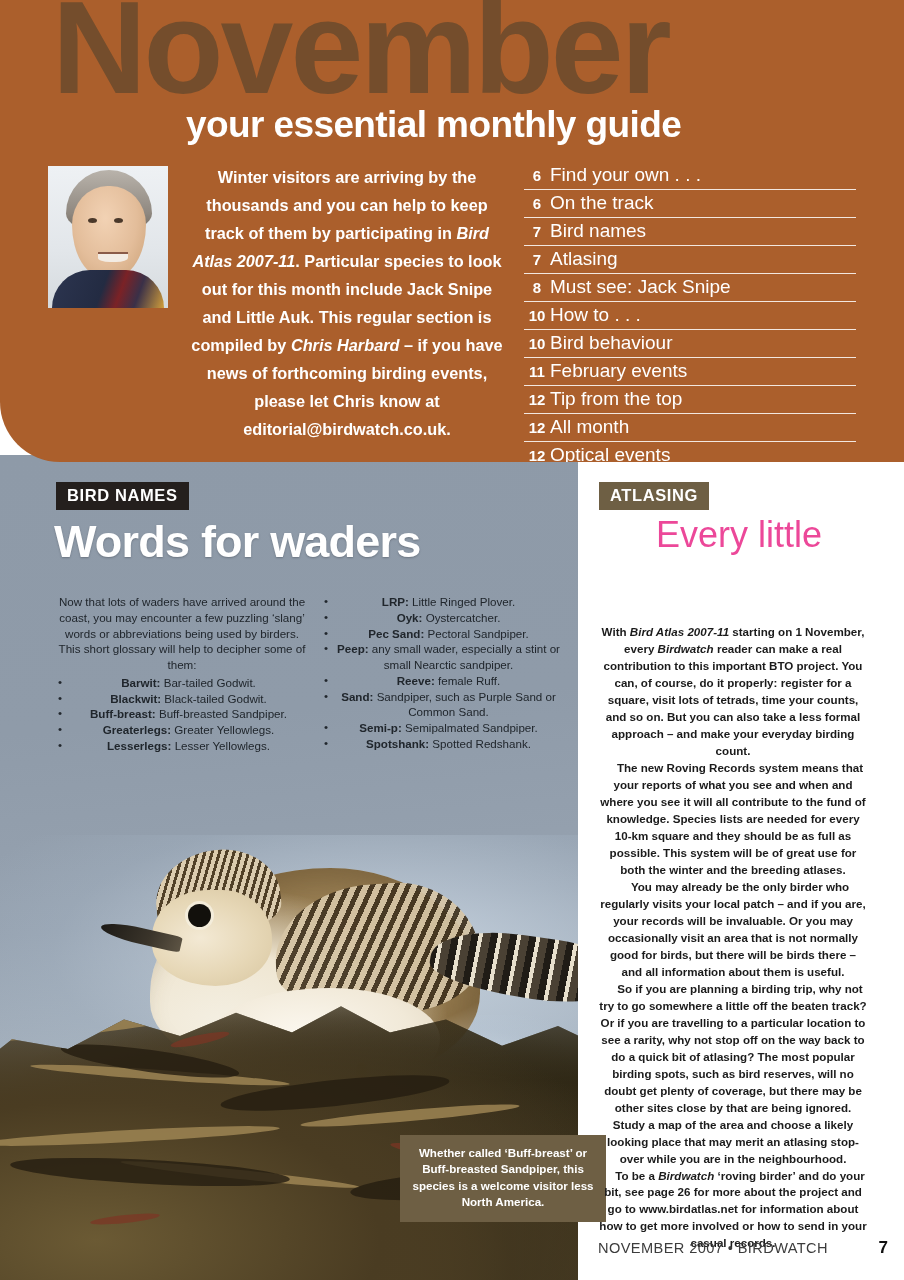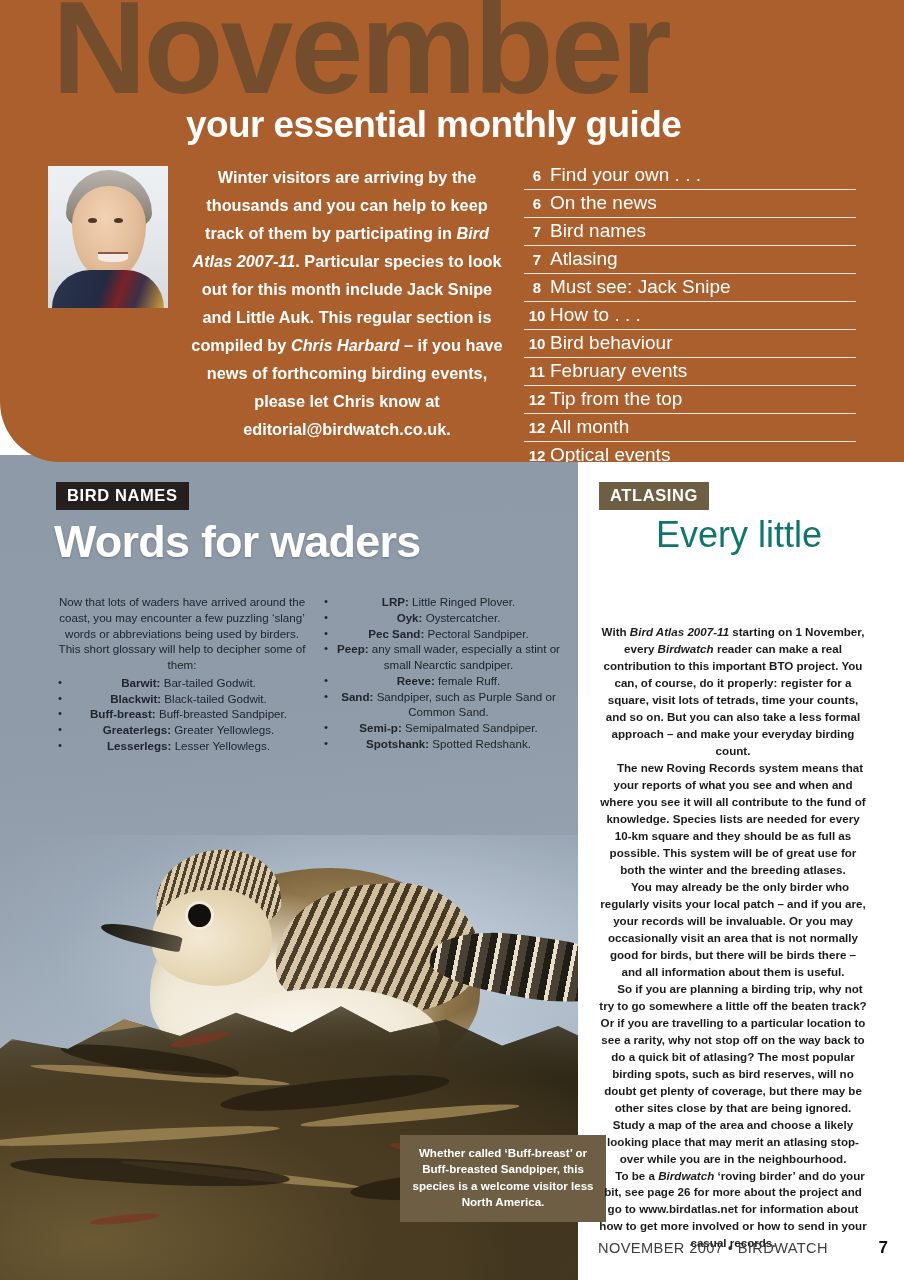--- a/index.html
+++ b/index.html
@@ -369,21 +369,21 @@
     background: #ffffff;
     z-index: 5;
   }
   .atlas-title {
     position: absolute;
     left: 599px;
     top: 516px;
     width: 280px;
     font-size: 36px;
     font-weight: normal;
-    color: #0f766e;
+    color: #ec4899;
     line-height: 1.08;
     z-index: 7;
   }
   .atlas-body {
     position: absolute;
     left: 599px;
     top: 624px;
     width: 268px;
     font-size: 11.6px;
     line-height: 1.465;
@@ -471,21 +471,21 @@
 
     <div class="intro">Winter visitors are arriving by the thousands and you can help to keep track of them by participating in <i>Bird Atlas 2007-11</i>. Particular species to look out for this month include Jack Snipe and Little Auk. This regular section is compiled by <i>Chris Harbard</i> – if you have news of forthcoming birding events, please let Chris know at editorial@birdwatch.co.uk.</div>
 
     <div class="contents">
         <div class="toc-row">
           <span class="toc-num">6</span>
           <span class="toc-label">Find your own . . .</span>
         </div>
         <div class="toc-row">
           <span class="toc-num">6</span>
-          <span class="toc-label">On the news</span>
+          <span class="toc-label">On the track</span>
         </div>
         <div class="toc-row">
           <span class="toc-num">7</span>
           <span class="toc-label">Bird names</span>
         </div>
         <div class="toc-row">
           <span class="toc-num">7</span>
           <span class="toc-label">Atlasing</span>
         </div>
         <div class="toc-row">

